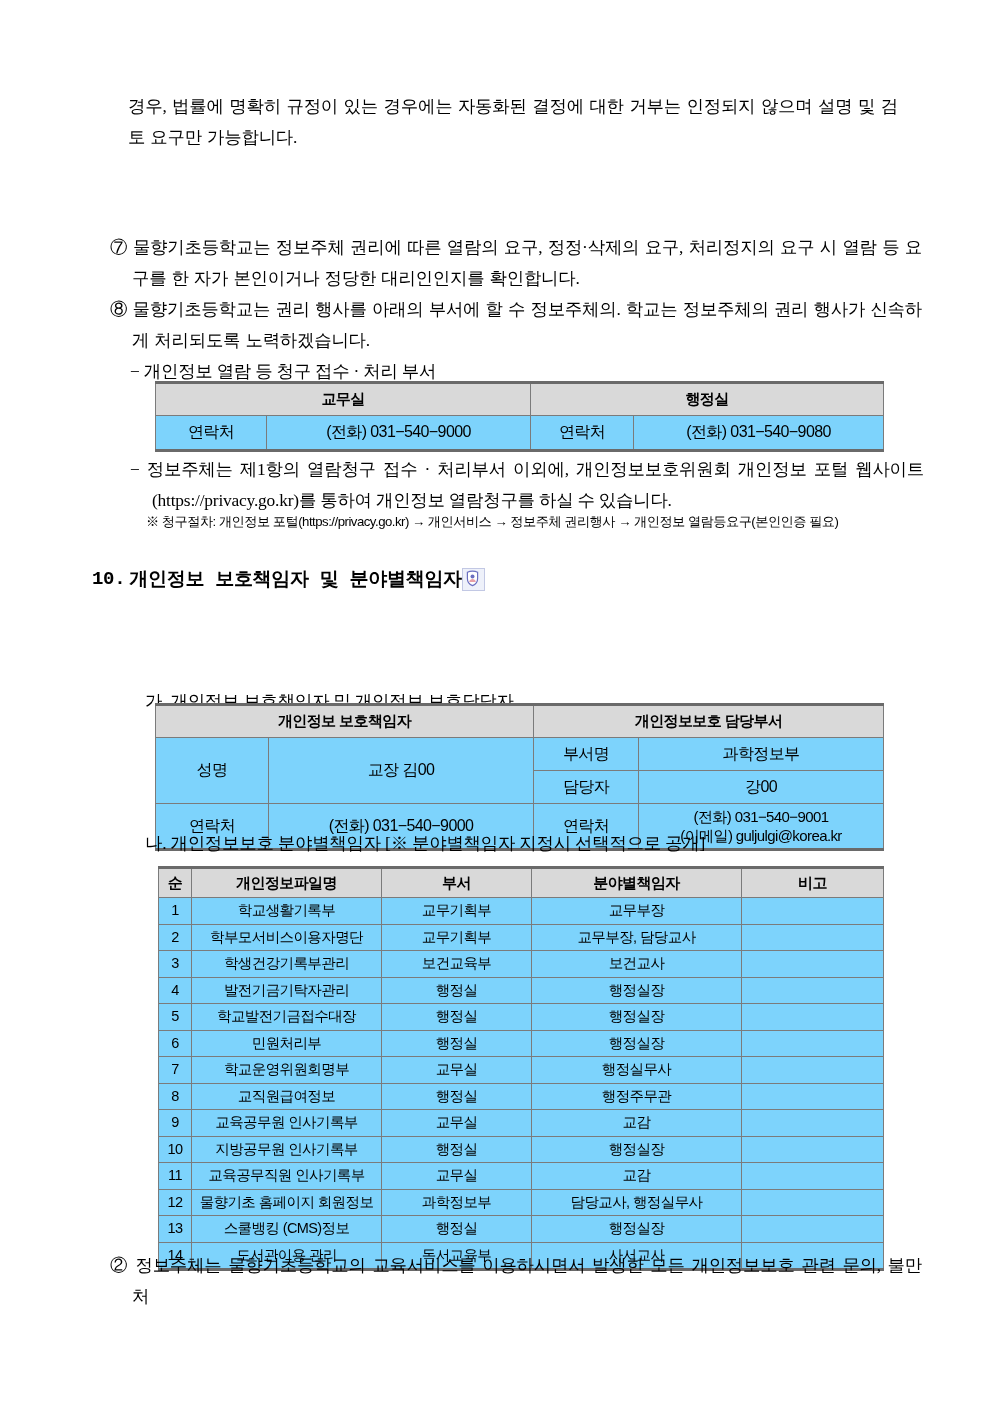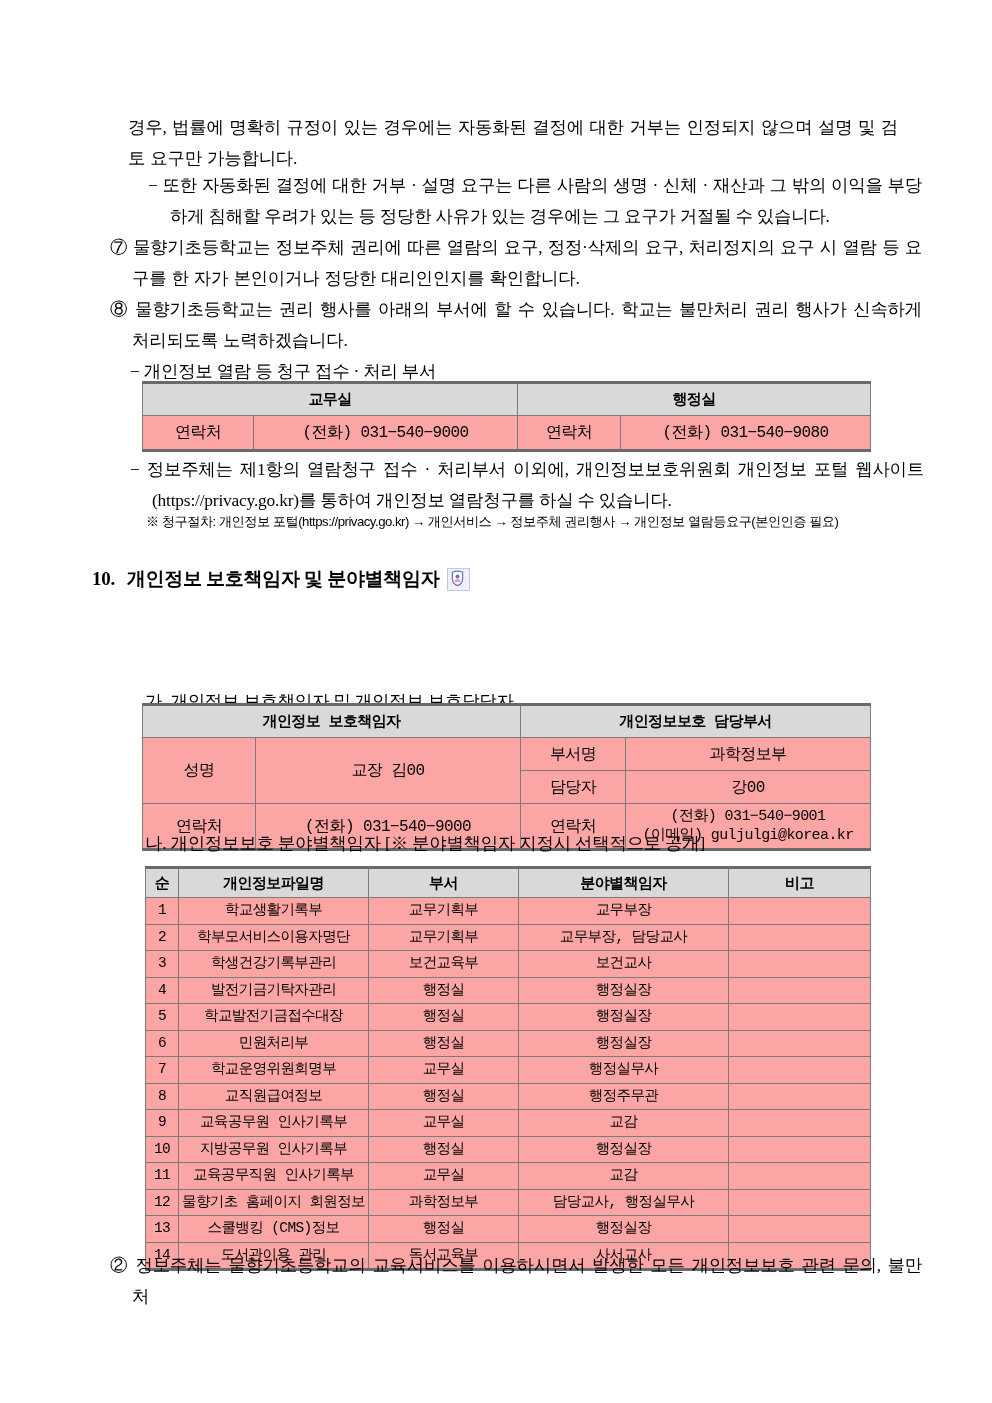--- a/index.html
+++ b/index.html
@@ -48,25 +48,25 @@
     letter-spacing: -0.5px;
     font-family: "Liberation Sans", sans-serif;
   }
 
   
   .section-heading {
     position: absolute;
     font-size: 19px;
     font-weight: bold;
     letter-spacing: -0.3px;
-    font-family: Liberation Serif, serif;
+    font-family: Liberation Mono, monospace;
     white-space: nowrap;
     display: flex;
     align-items: center;
-    gap: 8px;
+    gap: 0;
   }
   .heading-icon {
     display: inline-block;
     width: 21px;
     height: 21px;
     border: 1px solid #c2c8e4;
     background: #eef1fa;
     position: relative;
     vertical-align: middle;
     flex: 0 0 auto;
@@ -77,24 +77,25 @@
     position: absolute;
     font-size: 17.4px;
     letter-spacing: -0.2px;
     white-space: nowrap;
   }
 
   
   table.doc-table {
     position: absolute;
     border-collapse: collapse;
-    font-family: Liberation Mono, monospace;
+    font-family: Liberation Sans, sans-serif;
     font-size: 15px;
     table-layout: fixed;
-    background: #fca5a5;
+    background: #7dd3fc;
+    margin-left: 13px;
   }
   table.doc-table td, table.doc-table th {
     border: 1px solid #7b7b7b;
     text-align: center;
     vertical-align: middle;
     padding: 2px 3px;
     letter-spacing: -0.6px;
     font-weight: normal;
   }
   table.doc-table thead th {
@@ -122,36 +123,33 @@
   #files-table thead th { height: 24px; font-size: 15px; }
   #files-table tbody td { height: 21.5px; font-size: 14.5px; line-height: 17px; }
 
   .nowrap { white-space: nowrap; }
 </style>
 </head>
 <body>
 
 <div class="page">
 
-  <div class="body-text" style="left:128px; top:112px; width:770px;">
+  <div class="body-text" style="left:128px; top:91px; width:770px;">
     <span>경우, 법률에 명확히 규정이 있는 경우에는 자동화된 결정에 대한 거부는 인정되지 않으며 설명 및 검토 요구만 가능합니다.</span>
   </div>
 
-  <div class="dash-item" style="left:148px; top:170px; width:752px; text-indent:-22px; padding-left:22px;">
-    <span>− 또한 자동화된 결정에 대한 거부 · 설명 요구는 다른 사람의 생명 · 신체 · 재산과 그 밖의 이익을 부당하게 침해할 우려가 있는 등 정당한 사유가 있는 경우에는 그 요구가 거절될 수 있습니다.</span>
-  </div>
 
   <div class="body-text" style="left:110px; top:232px; width:790px; text-indent:-22px; padding-left:22px;">
     <span>⑦</span>
     <span>물향기초등학교는 정보주체 권리에 따른 열람의 요구, 정정·삭제의 요구, 처리정지의 요구 시 열람 등 요구를 한 자가 본인이거나 정당한 대리인인지를 확인합니다.</span>
   </div>
 
   <div class="body-text" style="left:110px; top:294px; width:790px; text-indent:-22px; padding-left:22px;">
     <span>⑧</span>
-    <span>물향기초등학교는 권리 행사를 아래의 부서에 할 수 있습니다. 학교는 불만처리 권리 행사가 신속하게 처리되도록 노력하겠습니다.</span>
+    <span>물향기초등학교는 권리 행사를 아래의 부서에 할 수 정보주체의. 학교는 정보주체의 권리 행사가 신속하게 처리되도록 노력하겠습니다.</span>
   </div>
 
   <div class="dash-item" style="left:130px; top:356px; width:770px;">
     <span>− 개인정보 열람 등 청구 접수 · 처리 부서</span>
   </div>
 
   <table class="doc-table" id="contact-table">
     <colgroup>
       <col style="width:111px">
       <col style="width:264px">

